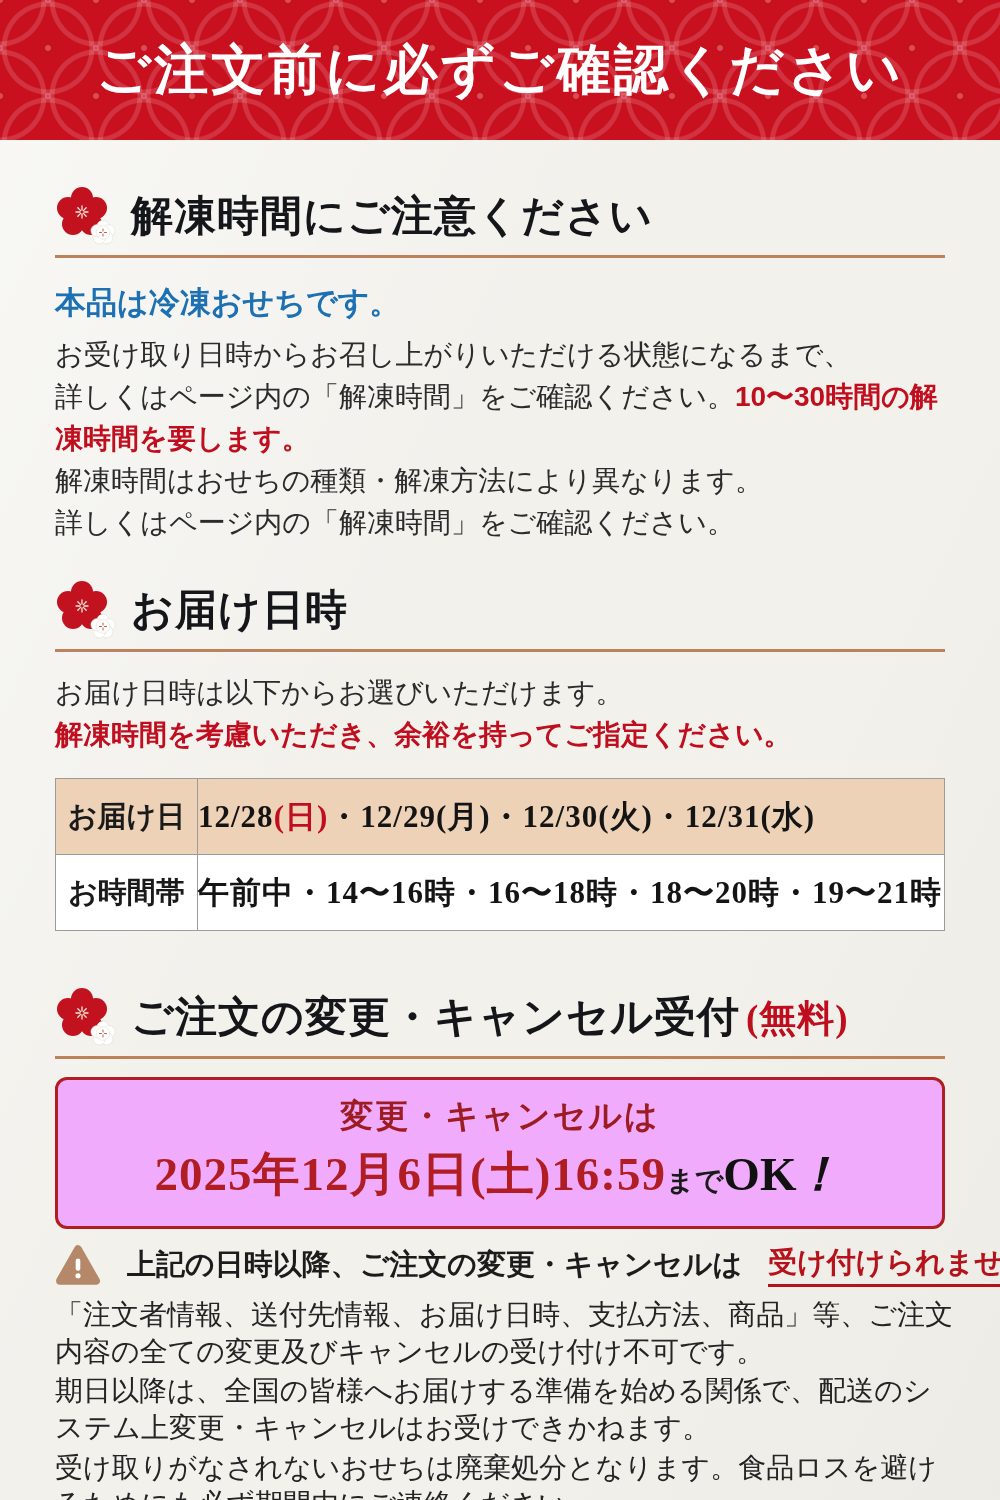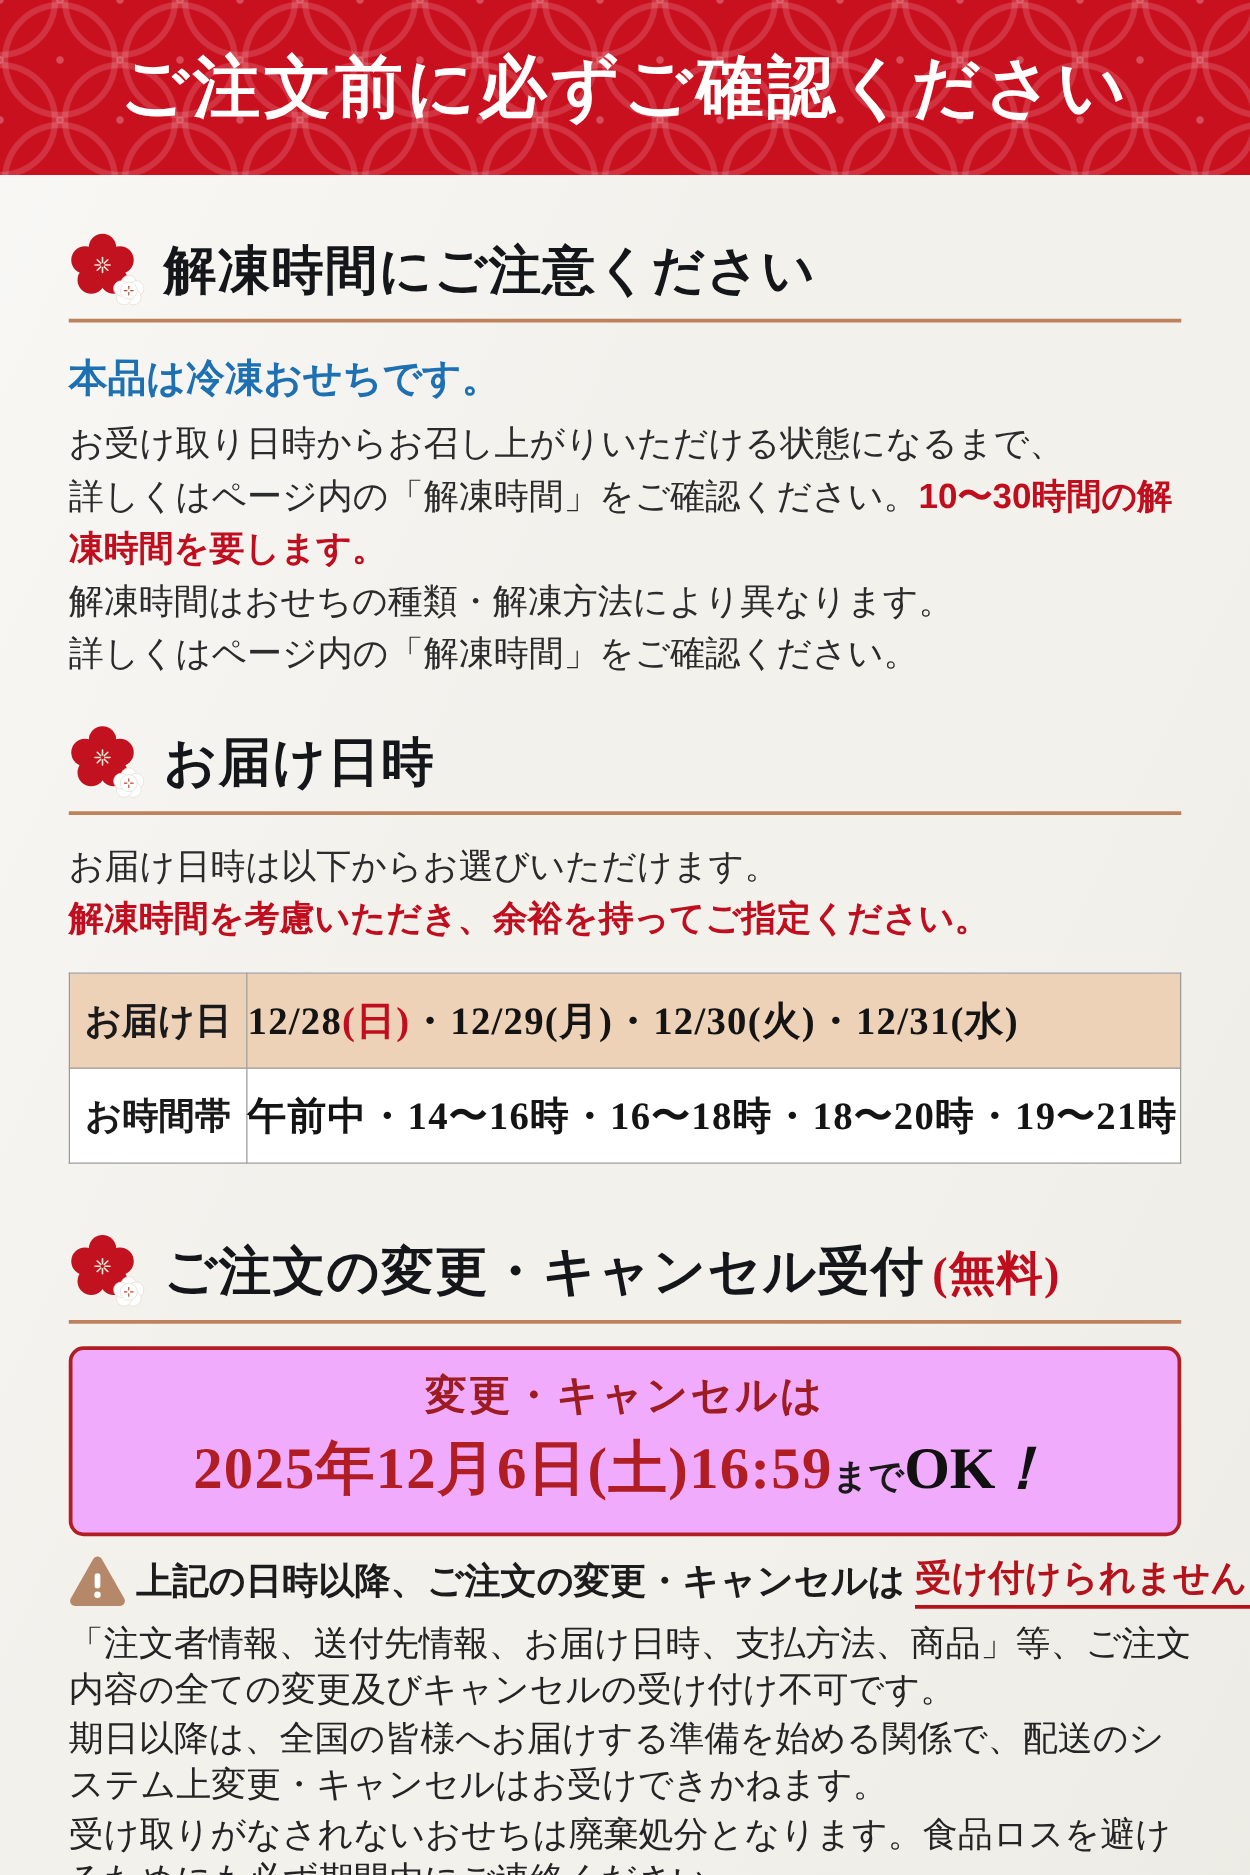--- a/index.html
+++ b/index.html
@@ -105,21 +105,21 @@
     font-weight:bold; font-size:47px; color:#111;
   }
   .deadline-excl {
     font-family:"Liberation Serif","DejaVu Serif",serif;
     font-weight:bold; font-size:47px; color:#111;
     display:inline-block; transform:skewX(-14deg); margin-left:2px;
   }
 
   .warn-line {
     margin-top:14px;
-    display:flex; align-items:center; gap:8px;
+    display:flex; align-items:center; gap:26px;
     font-weight:bold; font-size:29px; color:#1c1c1c;
     white-space:nowrap; width:900px;
   }
   .warn-icon { width:46px; height:44px; flex:0 0 auto; }
   .warn-red {
     color:#b5121b;
     border-bottom:3px solid #b5121b;
     padding-bottom:1px;
   }
 

